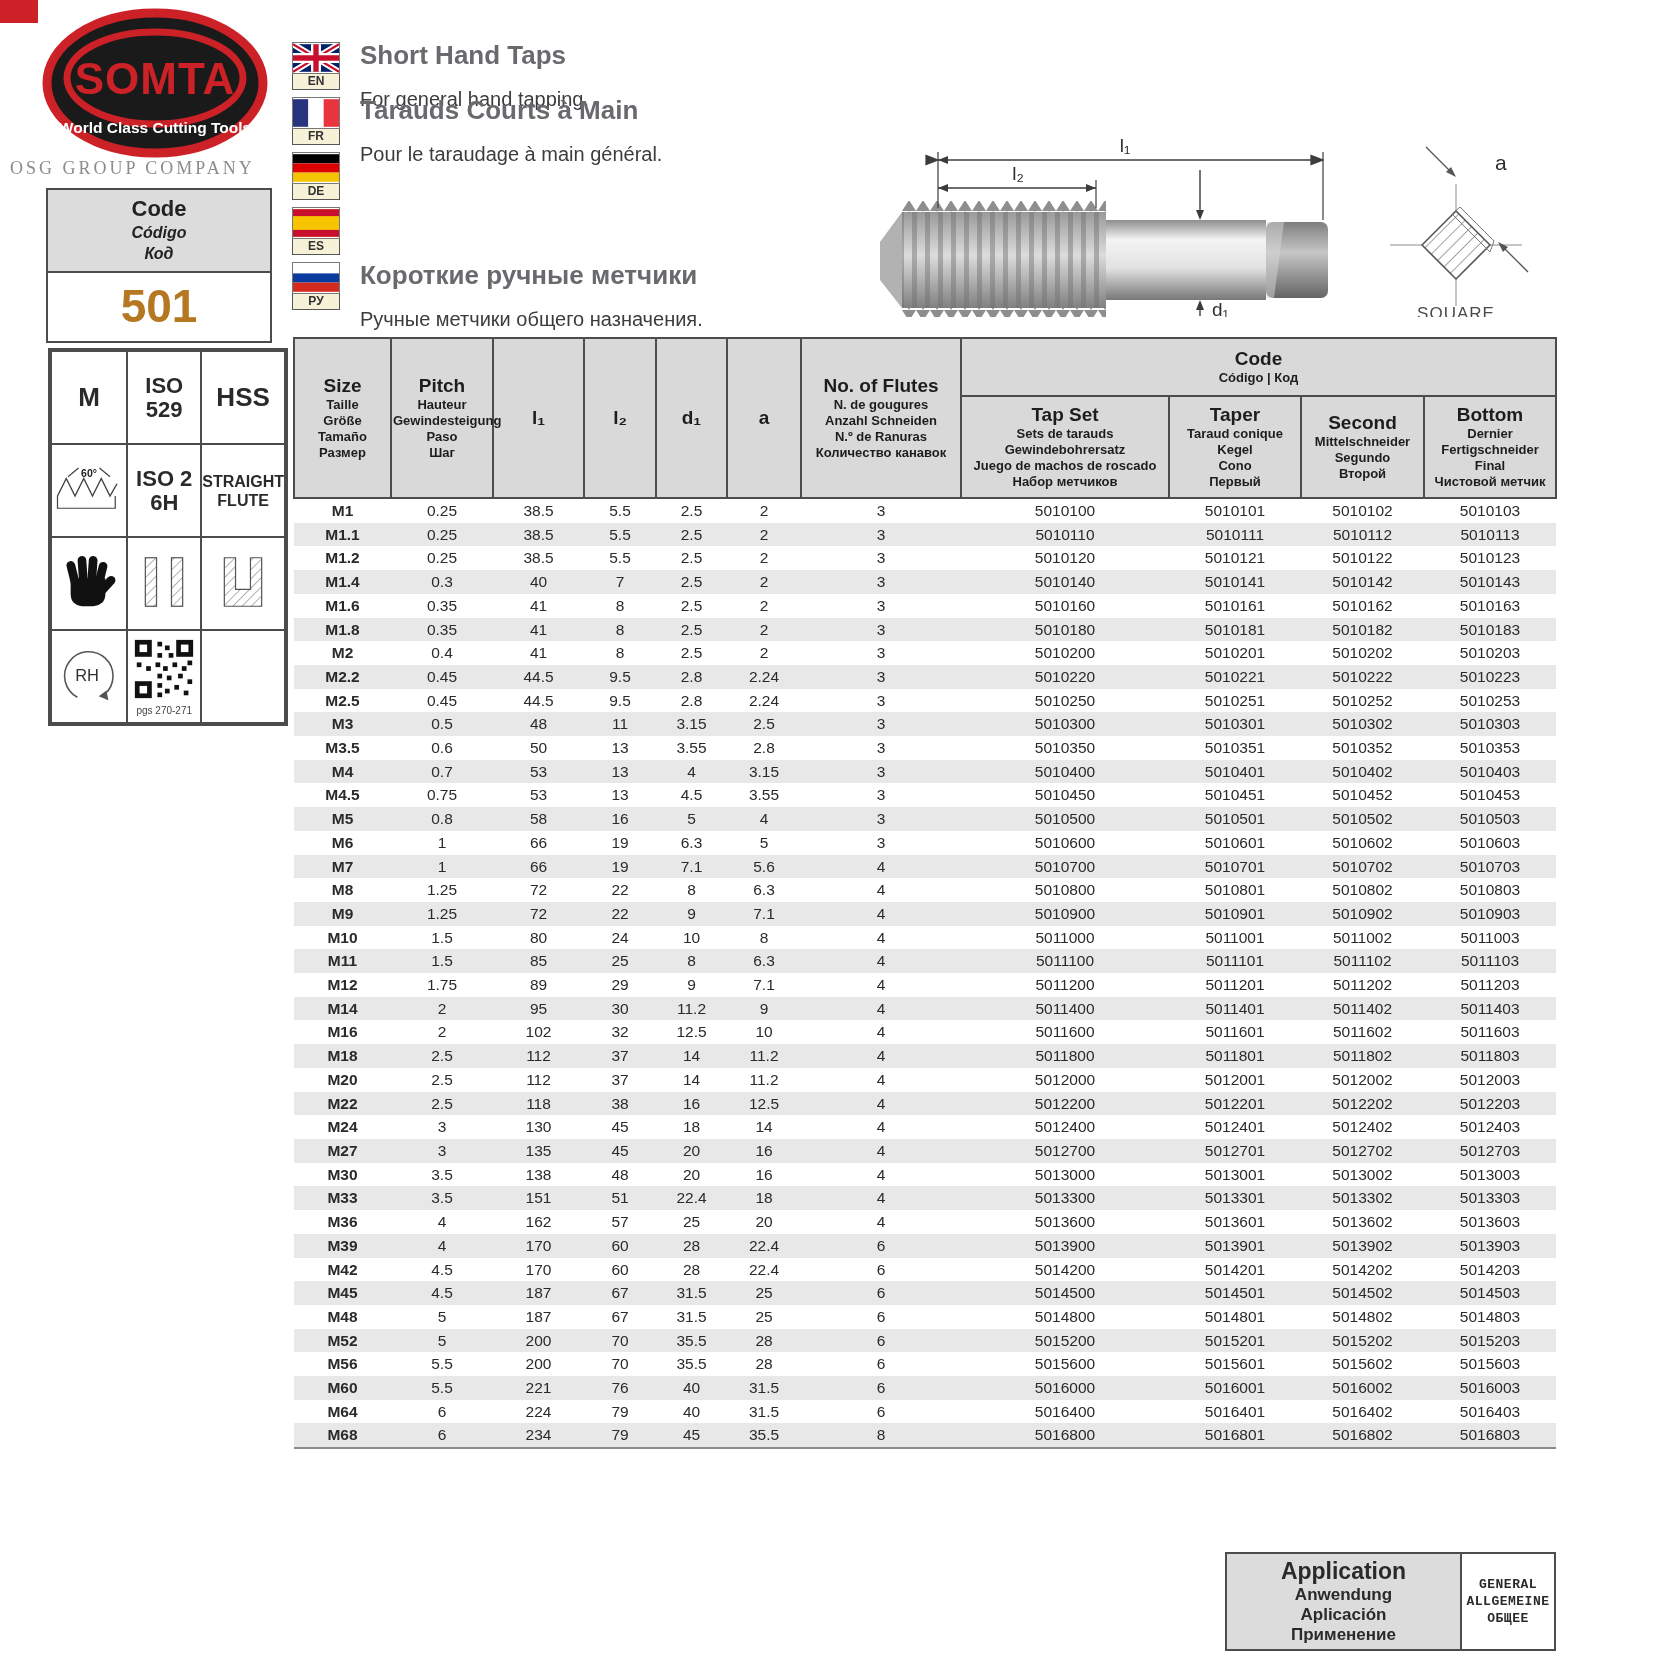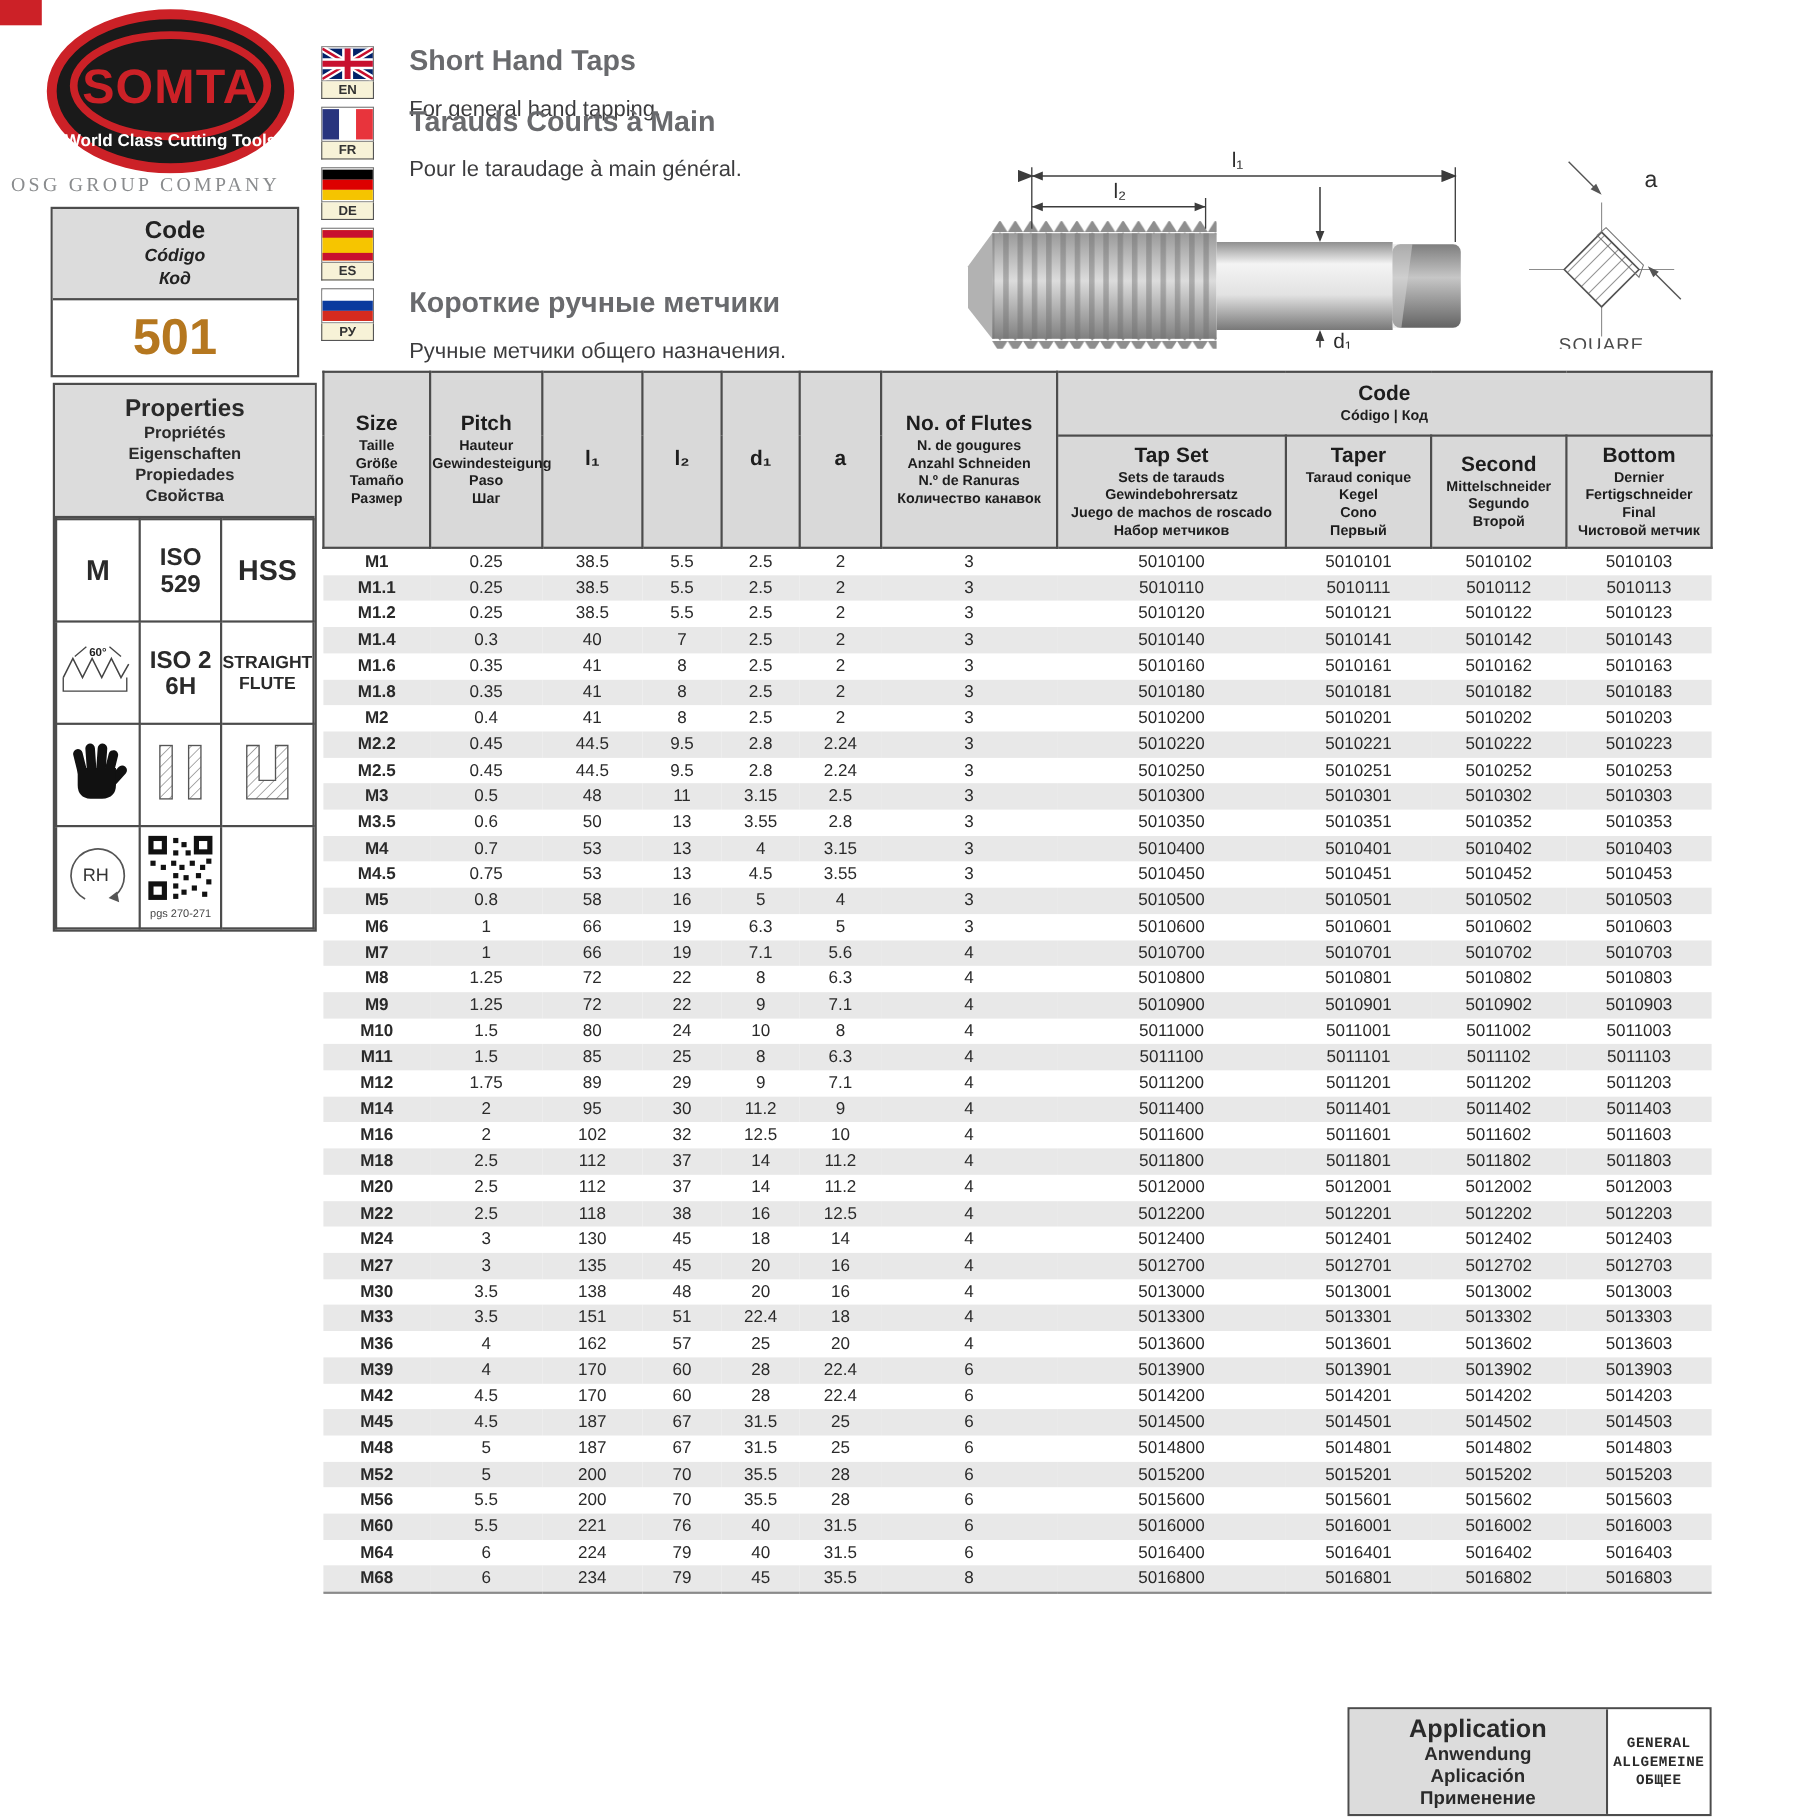--- a/index.html
+++ b/index.html
@@ -17,21 +17,21 @@
   
   .code-box{position:absolute;left:46px;top:188px;width:222px;border:2px solid #4c4c4c;background:#fff;}
   .code-box .hdr{background:#dcdcdc;border-bottom:2px solid #4c4c4c;text-align:center;padding:6px 0 7px;}
   .code-box .hdr .t1{font-size:22px;font-weight:bold;color:#222;}
   .code-box .hdr .t2{font-size:16px;font-weight:bold;color:#222;line-height:21px;font-style:italic;}
   .code-box .val{text-align:center;font-size:46px;font-weight:bold;color:#b5771f;padding:6px 0 8px;}
 
   
   .langs{position:absolute;left:292px;top:42px;width:570px;}
   .lang-row{display:flex;align-items:flex-start;margin-bottom:9px;height:46px;}
-  .flagcol{width:48px;margin-right:32px;flex:0 0 48px;}
+  .flagcol{width:48px;margin-right:20px;flex:0 0 48px;}
   .flagcol svg{display:block;border:1px solid #777;}
   .flag-label{display:block;width:46px;text-align:center;background:#f7f2d7;border:1px solid #555;
               border-top:none;font-size:12px;font-weight:bold;color:#333;line-height:15px;}
   .lang-title{font-size:26px;font-weight:bold;color:#696a6d;line-height:26px;}
   .lang-sub{font-size:20px;color:#3c3c3e;line-height:22px;margin-top:20px;}
 
   
   .props{position:absolute;left:48px;top:348px;width:236px;border:2px solid #4c4c4c;border-collapse:collapse;}
   .props .phdr{background:#dcdcdc;border-bottom:2px solid #4c4c4c;text-align:center;padding:8px 2px 9px;}
   .props .phdr .p1{font-size:22px;font-weight:bold;}
@@ -247,27 +247,20 @@
         <polygon points="596,65 586,60 591,55" fill="#555"></polygon>
         <line x1="668" y1="160" x2="640" y2="132" stroke="#555" stroke-width="1.3"></line>
         <polygon points="638,130 648,135 643,140" fill="#555"></polygon>
         <text x="635" y="58" font-size="21" fill="#2e2e2e">a</text>
         <text x="596" y="207" text-anchor="middle" font-size="17" letter-spacing="1" fill="#4a4a4a">SQUARE</text>
       </g>
     </svg>
   </div>
 
   <div class="props">
-    <div class="phdr">
-      <div class="p1">Properties</div>
-      <div class="p2">Propriétés</div>
-      <div class="p2">Eigenschaften</div>
-      <div class="p2">Propiedades</div>
-      <div class="p2">Свойства</div>
-    </div>
     <table>
       <tbody>
           <tr>
         <td><span class="cell-big">M</span></td>
         <td class="cell-mid">
           <div>ISO</div>
           <div>529</div>
         </td>
         <td><span class="cell-big">HSS</span></td>
       </tr>

